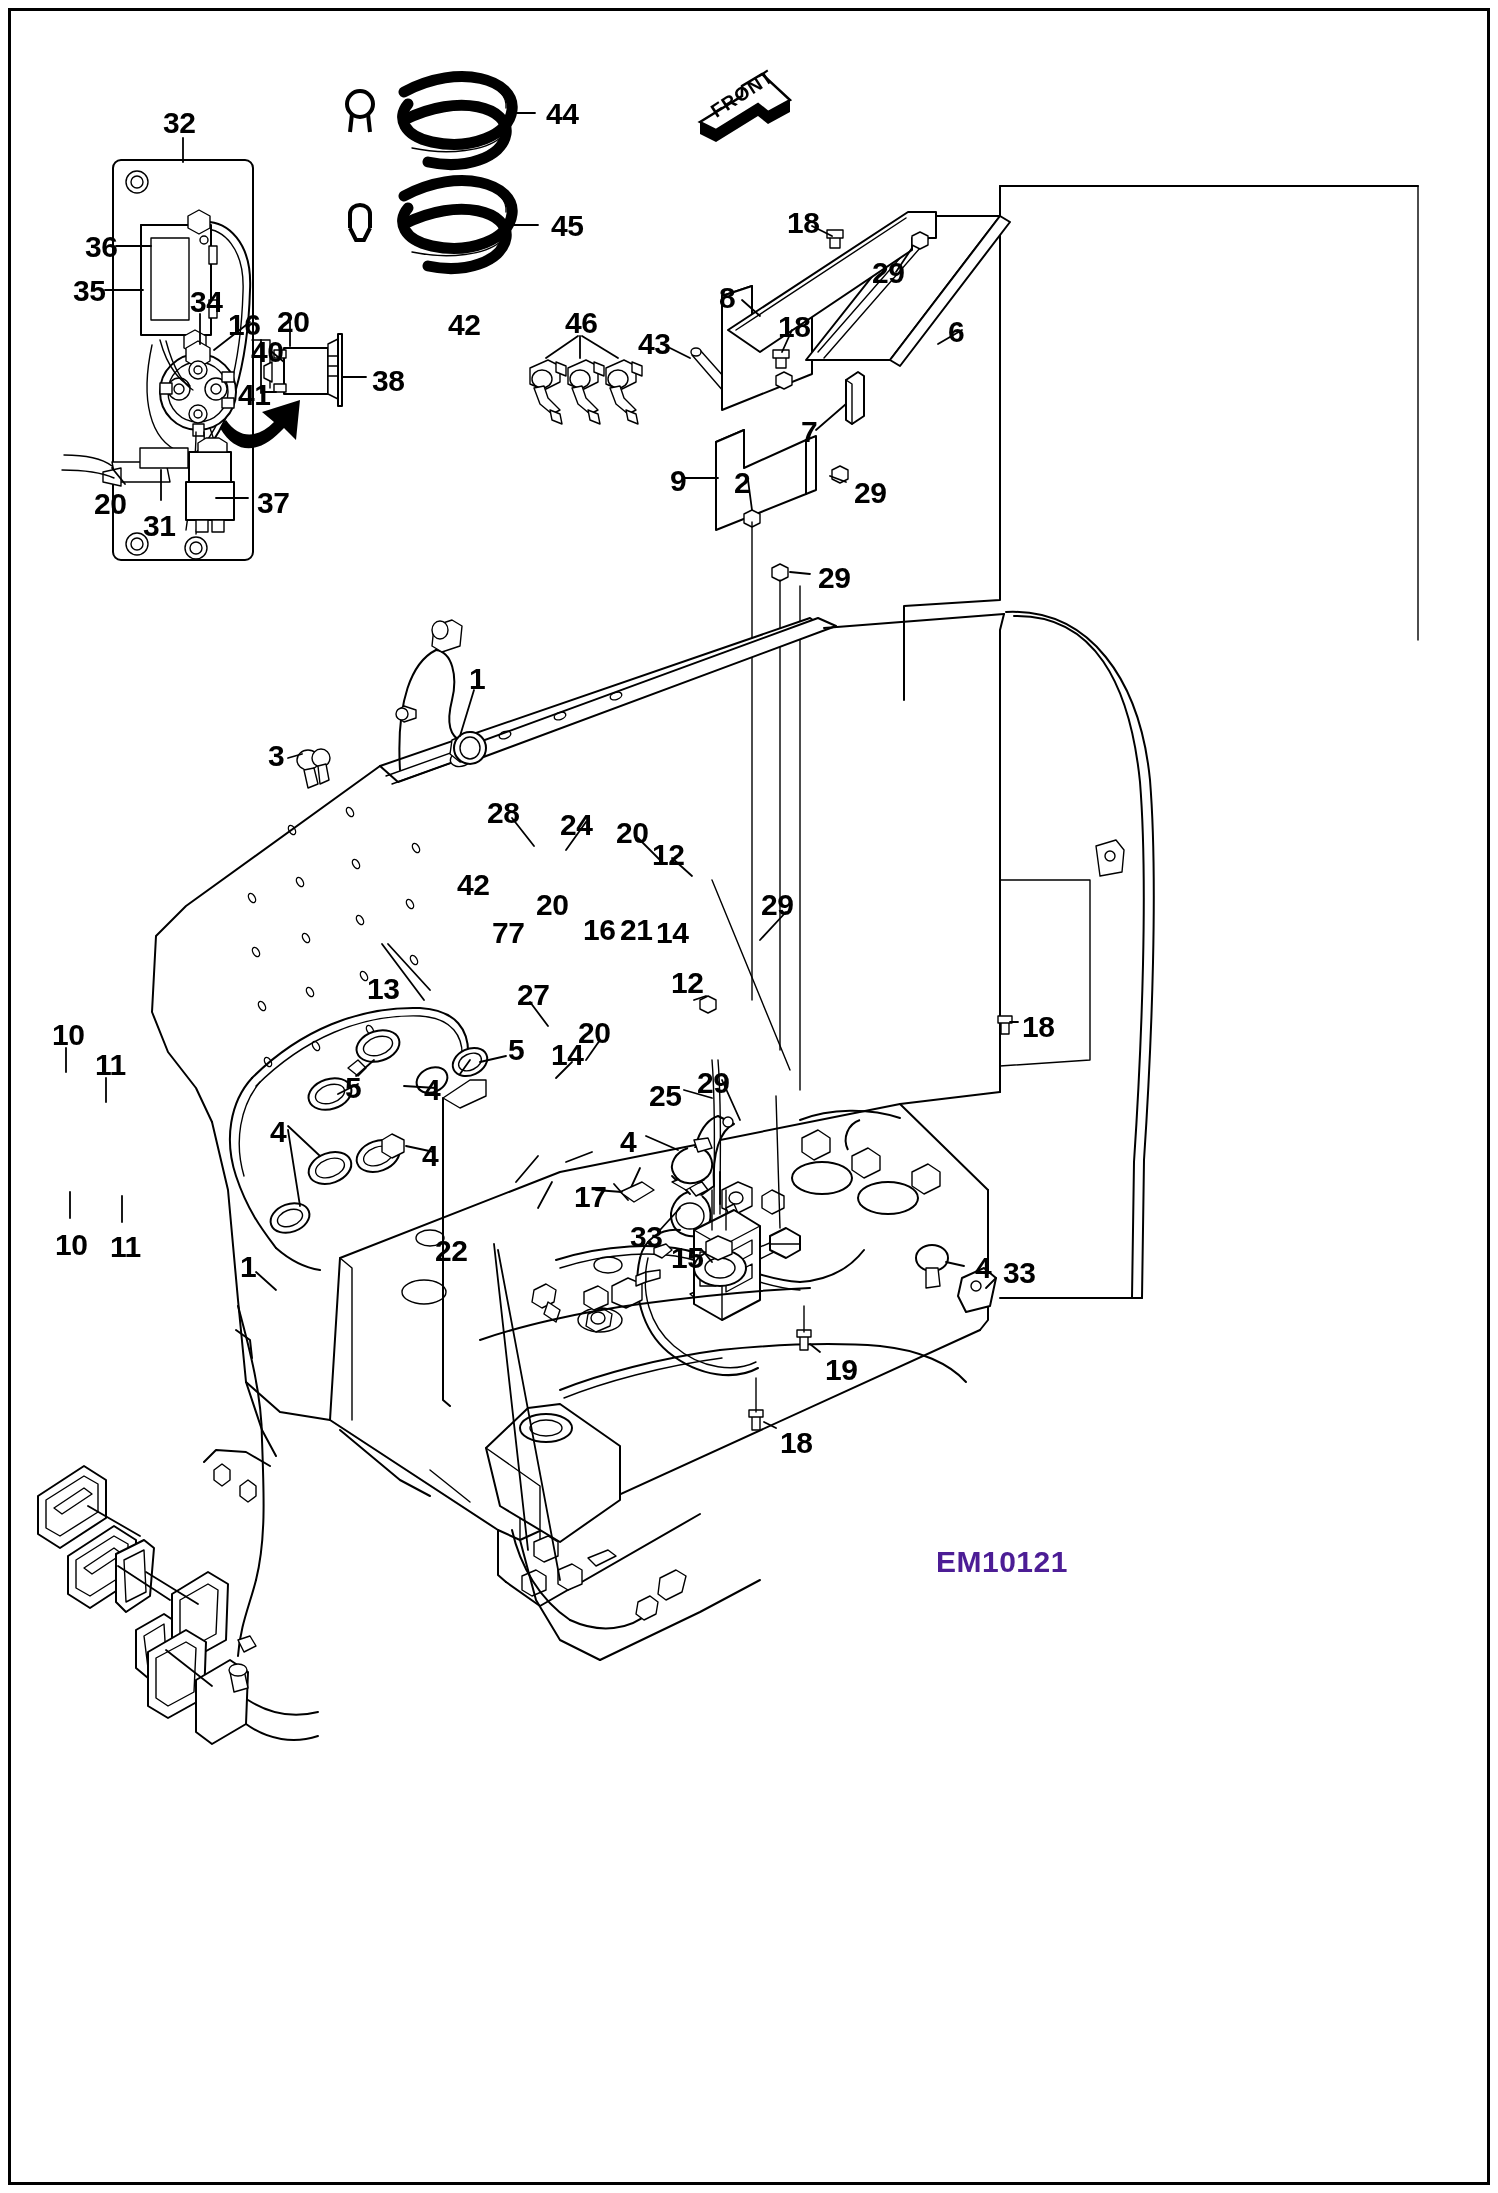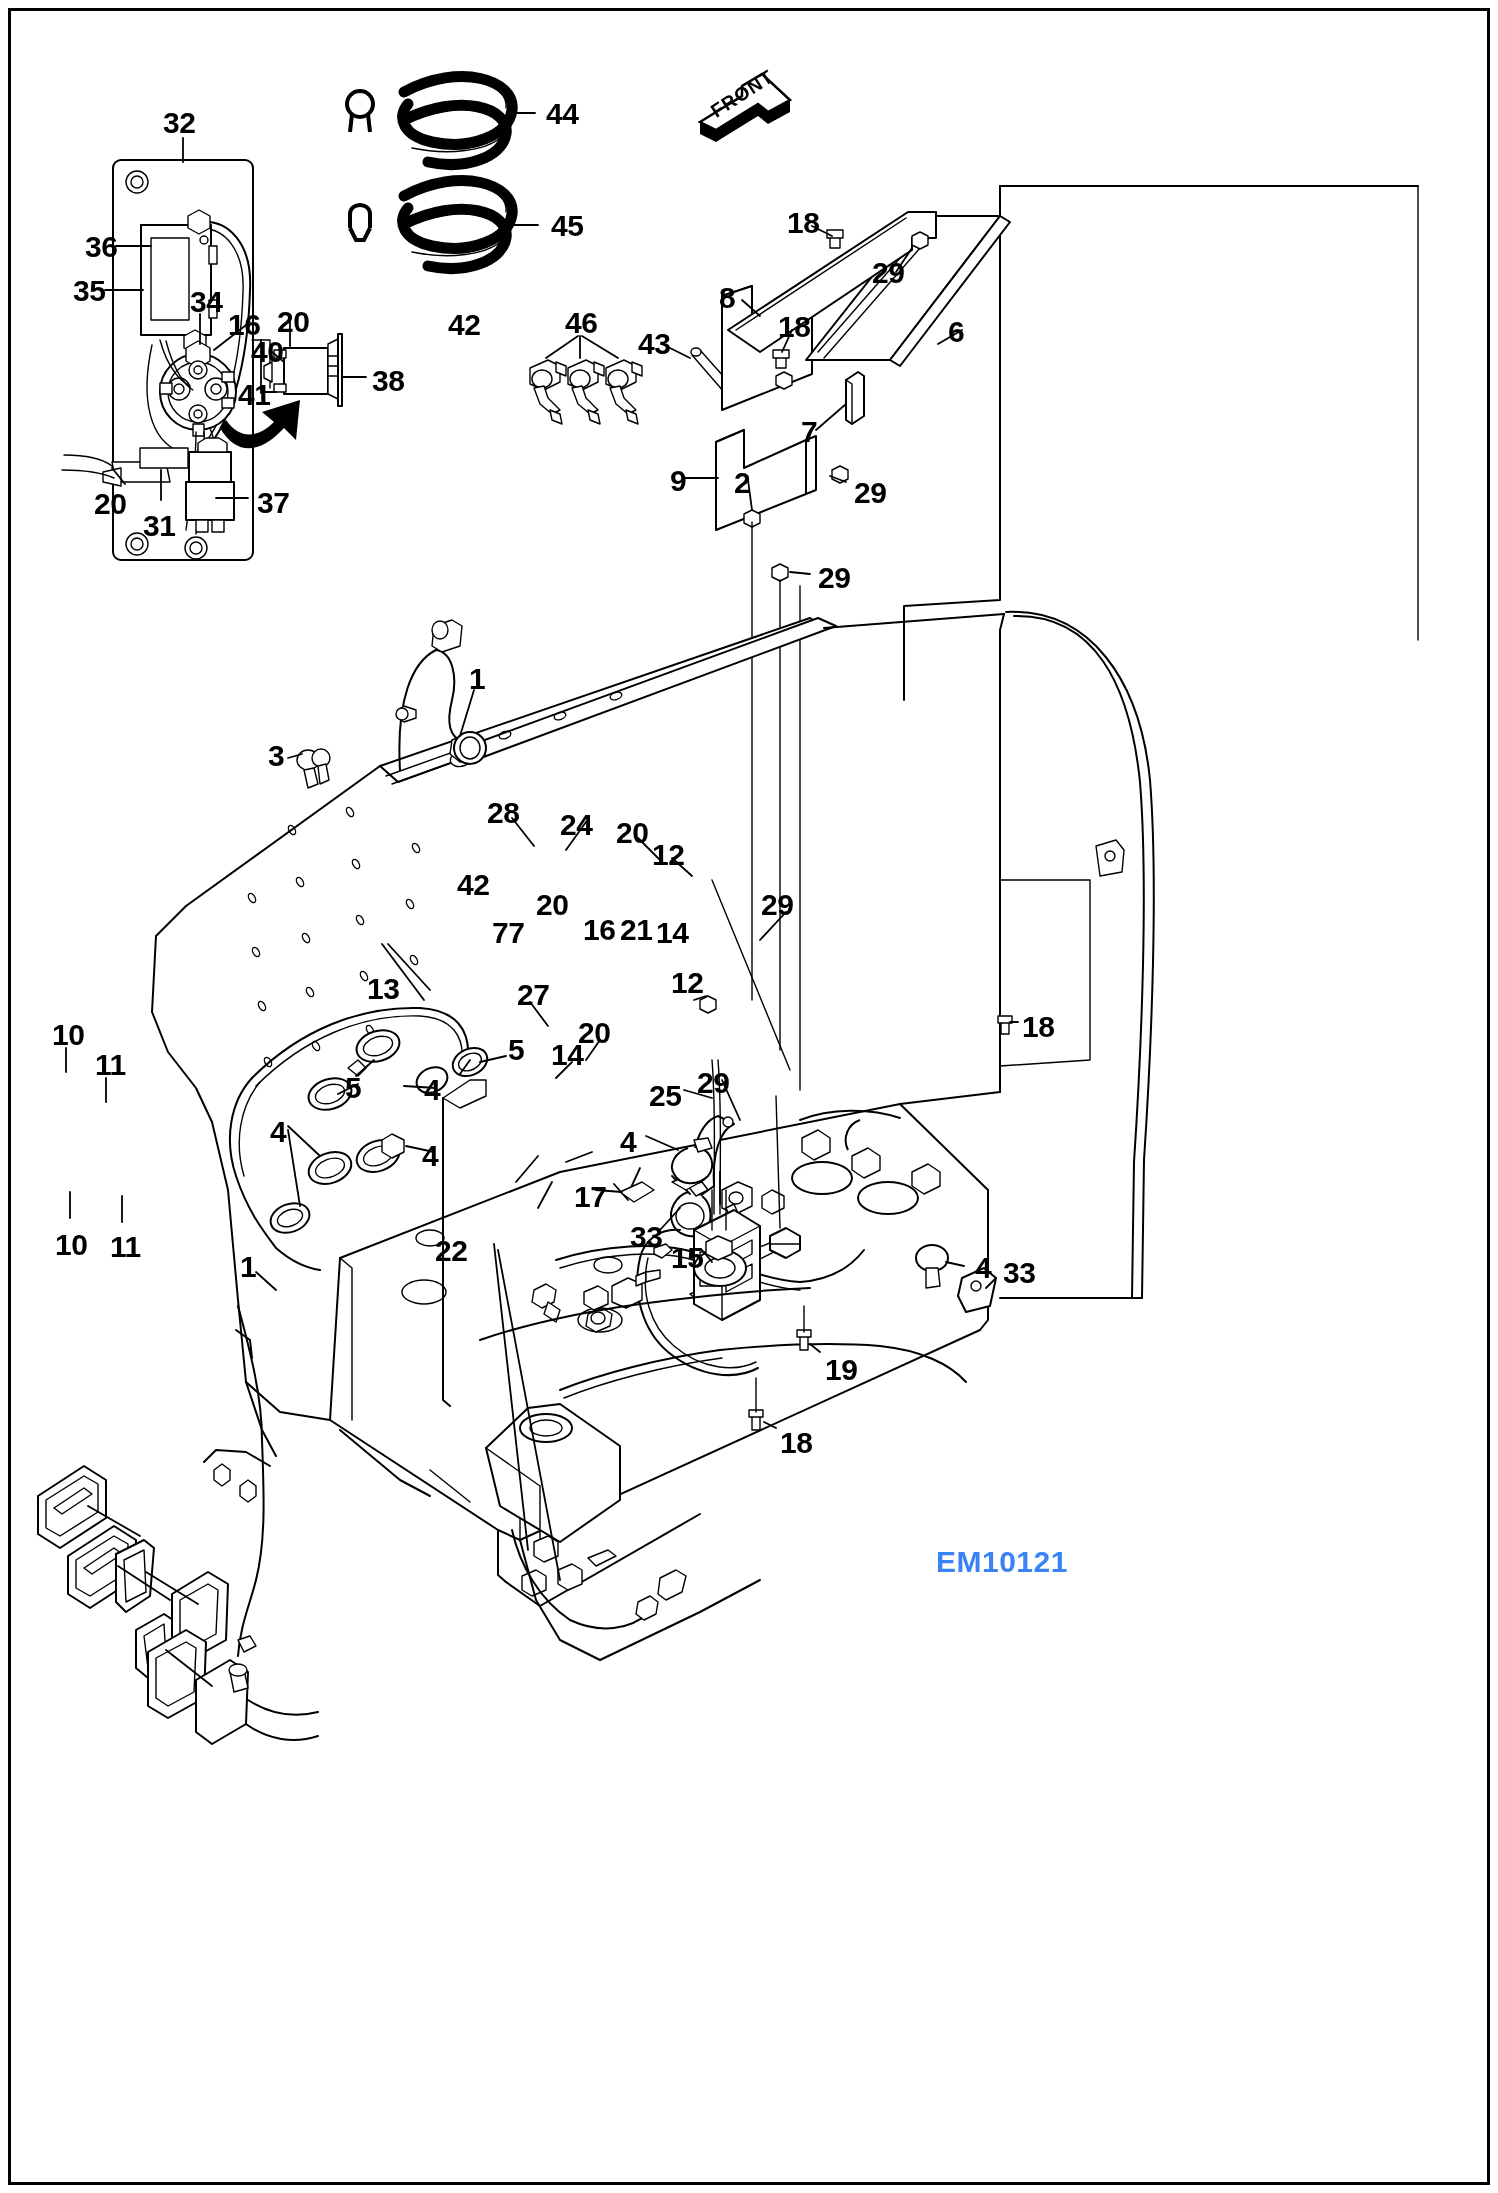--- a/index.html
+++ b/index.html
@@ -1,21 +1,21 @@
 <!DOCTYPE html>
 <html><head>
 <meta charset="utf-8">
 <style>
   html,body{margin:0;padding:0;background:#ffffff;}
   body{font-family:"Liberation Sans",sans-serif;}
   #page{position:relative;width:1498px;height:2193px;background:#fff;overflow:hidden;}
   #frame{position:absolute;left:8px;top:8px;width:1482px;height:2177px;border:3px solid #000;box-sizing:border-box;}
   svg{position:absolute;left:0;top:0;width:1498px;height:2193px;}
   .callout{position:absolute;font-family:"Liberation Sans",sans-serif;font-weight:bold;font-size:30px;color:#000;line-height:1;letter-spacing:-0.5px;white-space:nowrap;}
-  .drawing-id{position:absolute;font-family:"Liberation Sans",sans-serif;font-weight:bold;font-size:30px;color:#3b82f6;letter-spacing:0.5px;}
+  .drawing-id{position:absolute;font-family:"Liberation Sans",sans-serif;font-weight:bold;font-size:30px;color:#4c1d95;letter-spacing:0.5px;}
   .front-label{position:absolute;font-family:"Liberation Sans",sans-serif;font-weight:bold;font-size:19px;color:#000;letter-spacing:1px;}
 </style>
 </head>
 <body>
 
 <div id="page">
 
   <div id="frame"></div>
 
   <svg viewBox="0 0 1498 2193" xmlns="http://www.w3.org/2000/svg">

